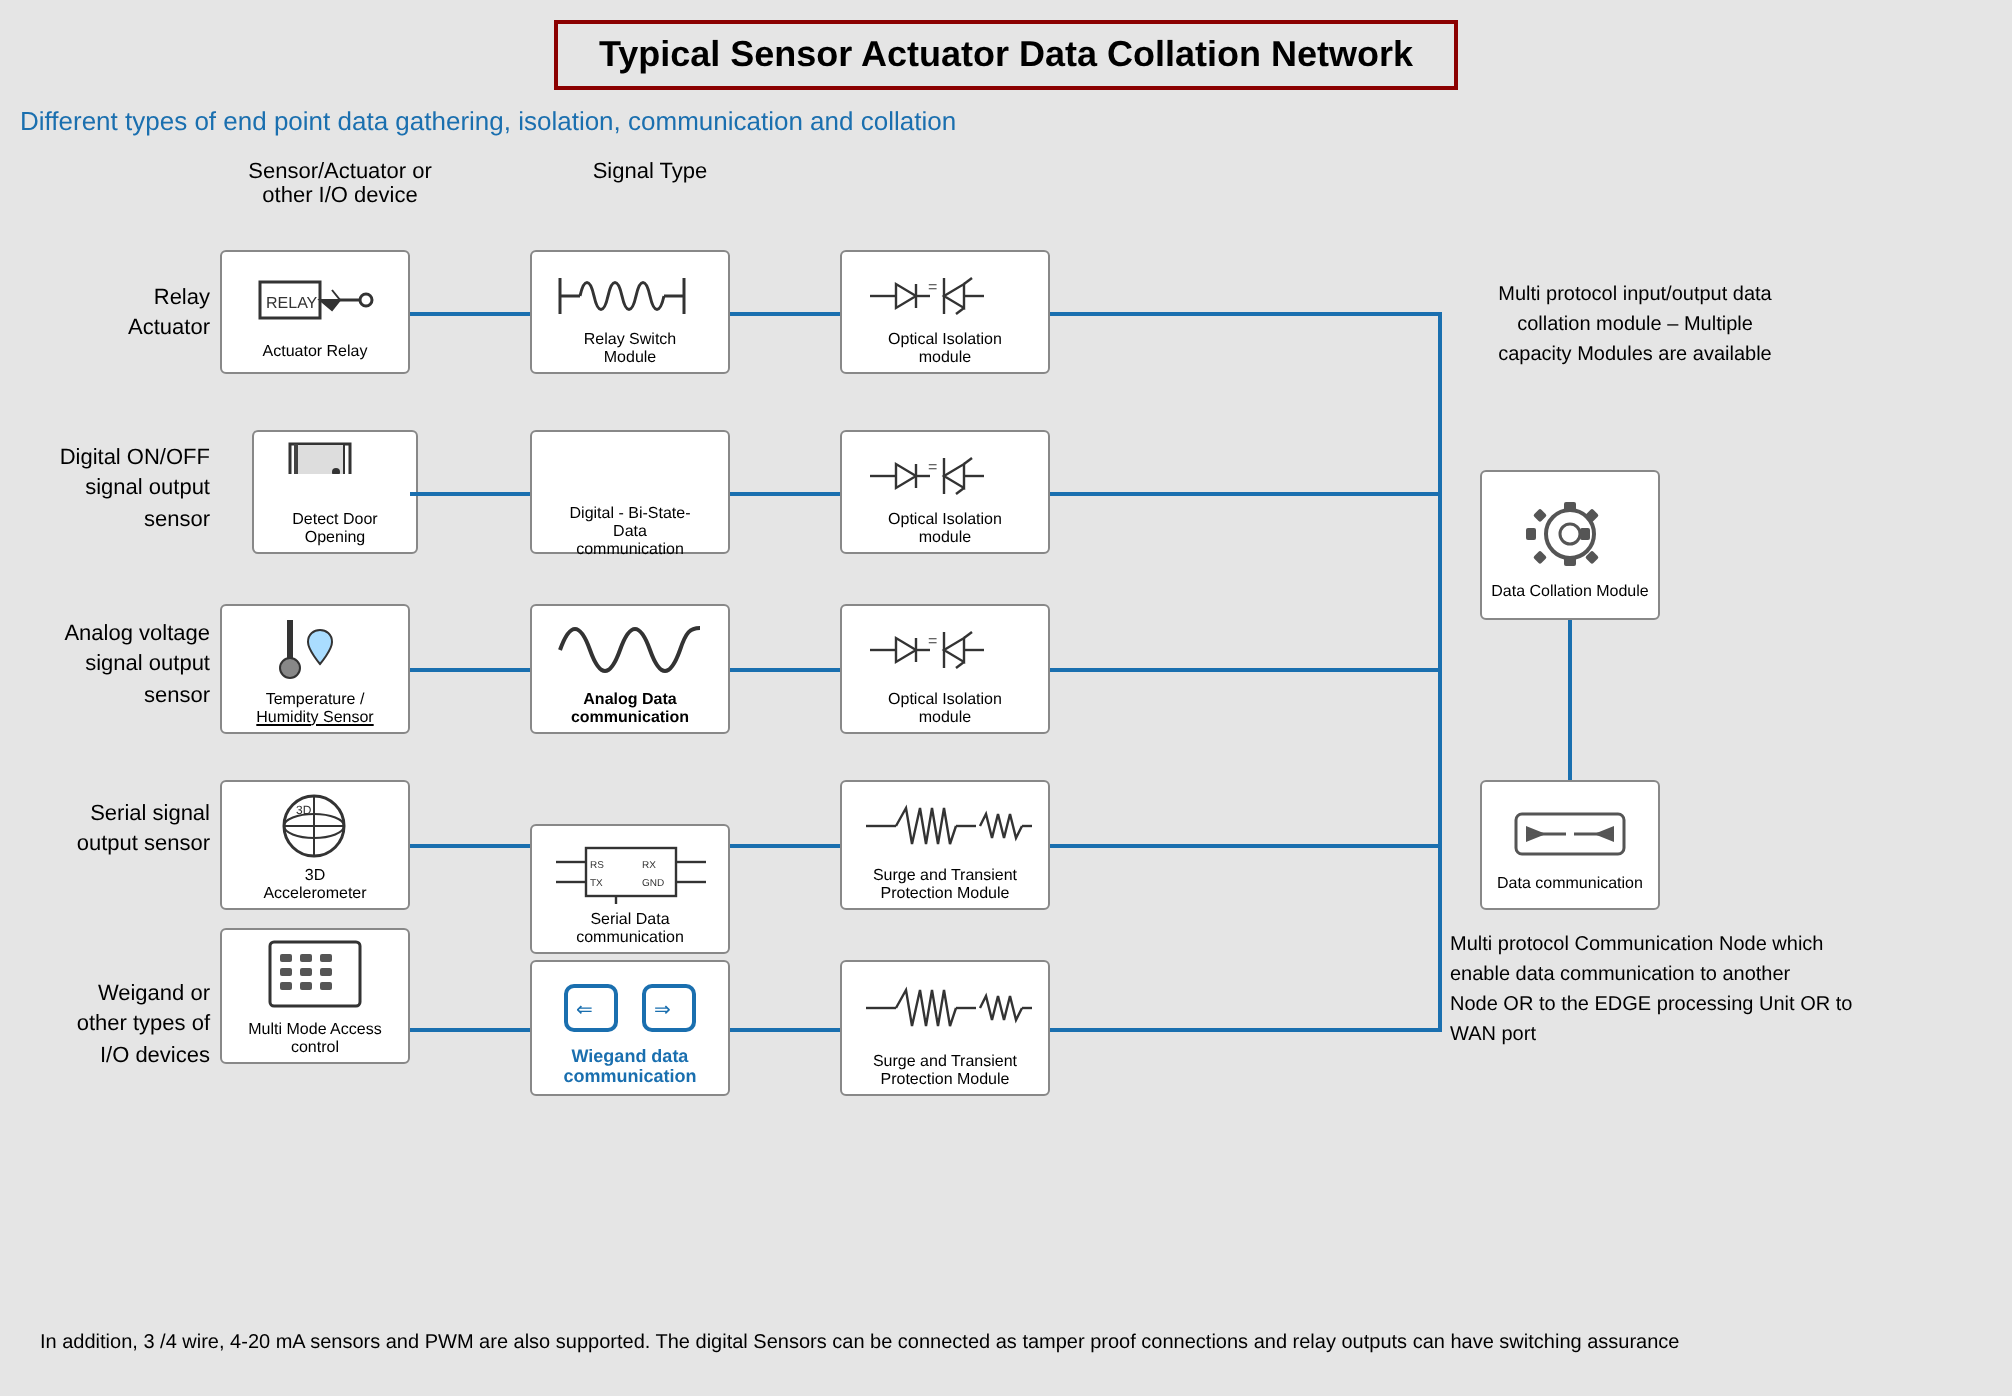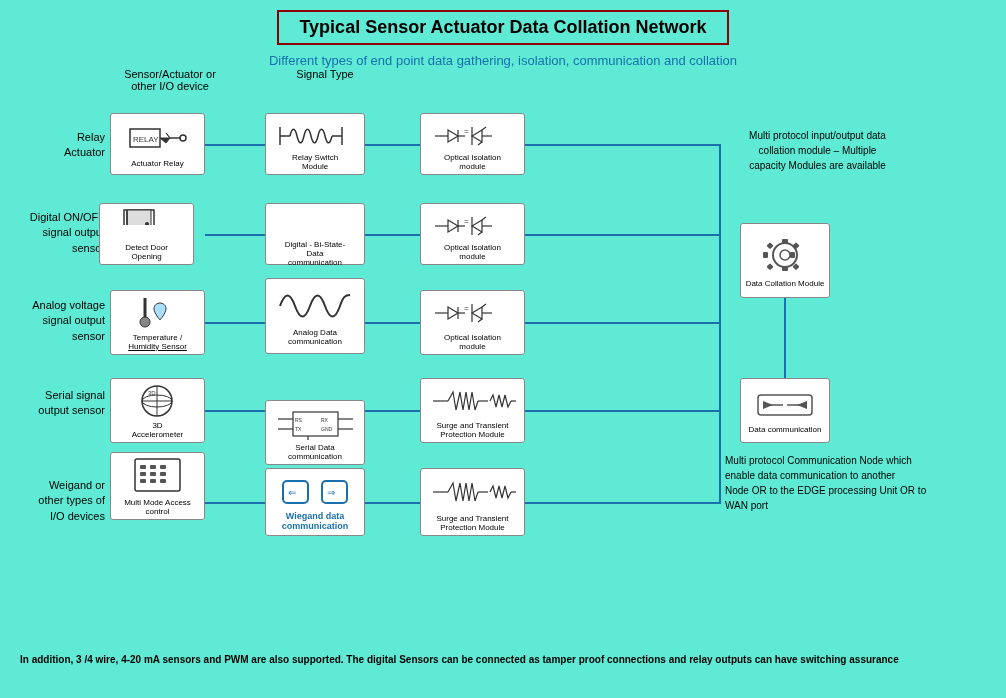--- a/index.html
+++ b/index.html
@@ -7,49 +7,48 @@
       background: #fff;
       font-family: Arial, sans-serif;
       font-size: 12px;
       width: 1006px;
       height: 698px;
       overflow: hidden;
     }
     .main-container {
       width: 1006px;
       height: 698px;
-      background: #5eead4;
+      background: #e5e5e5;
       position: relative;
       padding: 10px;
     }
     .title-text {
       font-size: 18px;
       font-weight: bold;
       color: #000;
     }
     .subtitle {
       color: #1a6faf;
       font-size: 13px;
-      text-align: center;
-      margin-bottom: 0;
+      text-align: left;
+      margin-bottom: 12px;
     }
     .icon-label {
       font-size: 8px;
       margin-top: 3px;
       text-align: center;
       color: #000;
     }
 
     .footer-text {
       font-size: 10px;
       color: #000;
       margin-top: 8px;
       line-height: 1.5;
       padding: 0 10px;
-      font-weight: bold;
     }
 
     
     .diagram {
       position: relative;
       width: 985px;
       height: 580px;
     }
 
     
@@ -156,21 +155,21 @@
         <line x1="52" y1="19" x2="62" y2="19" stroke="#333" stroke-width="1.2"></line>
 
         <text x="34" y="17" font-size="8" fill="#333">=</text>
       </svg>
       <span class="icon-label">Optical Isolation<br>module</span>
     </div>
 
     <div class="hline" style="left:515px;top:76px;width:195px;"></div>
 
     <div class="rl" style="left:0;top:142px;width:95px;">Digital ON/OFF<br>signal output<br>sensor</div>
-    <div class="box" style="left:89px;top:135px;width:95px;height:62px;gap:15px;">
+    <div class="box" style="left:116px;top:135px;width:83px;height:62px;gap:15px;">
       <svg width="55" height="35">
         <rect x="5" y="3" width="30" height="28" fill="none" stroke="#333" stroke-width="1.5"></rect>
         <rect x="8" y="3" width="24" height="28" fill="#ddd" stroke="#333" stroke-width="1"></rect>
         <line x1="8" y1="3" x2="8" y2="31" stroke="#444" stroke-width="2"></line>
         <circle cx="28" cy="17" r="2" fill="#333"></circle>
       </svg>
       <span class="icon-label">Detect Door<br>Opening</span>
     </div>
     <div class="hline" style="left:195px;top:166px;width:60px;"></div>
     <div class="box" style="left:255px;top:135px;width:100px;height:62px;gap:36px;">
@@ -203,21 +202,21 @@
       <svg width="55" height="35">
 
         <line x1="15" y1="3" x2="15" y2="25" stroke="#333" stroke-width="3"></line>
         <circle cx="15" cy="27" r="5" fill="#888" stroke="#333" stroke-width="1"></circle>
 
         <path d="M30,25 C30,25 24,18 24,14 C24,10 27,8 30,8 C33,8 36,10 36,14 C36,18 30,25 30,25Z" fill="#aaddff" stroke="#333" stroke-width="1"></path>
       </svg>
       <span class="icon-label">Temperature /<br><span class="underline">Humidity Sensor</span></span>
     </div>
     <div class="hline" style="left:195px;top:254px;width:60px;"></div>
-    <div class="box" style="left:255px;top:210px;width:100px;height:76px;">
+    <div class="box" style="left:255px;top:222px;width:100px;height:65px;font-weight:bold;">
       <svg width="80" height="38">
 
         <path d="M5,19 C10,5 15,5 20,19 C25,33 30,33 35,19 C40,5 45,5 50,19 C55,33 60,33 65,19 C68,10 70,8 75,8" fill="none" stroke="#333" stroke-width="2"></path>
       </svg>
       <span class="icon-label">Analog Data<br>communication</span>
     </div>
     <div class="hline" style="left:355px;top:254px;width:55px;"></div>
     <div class="box" style="left:410px;top:222px;width:105px;height:65px;">
       <svg width="85" height="38">
         <line x1="5" y1="19" x2="18" y2="19" stroke="#333" stroke-width="1.2"></line>

